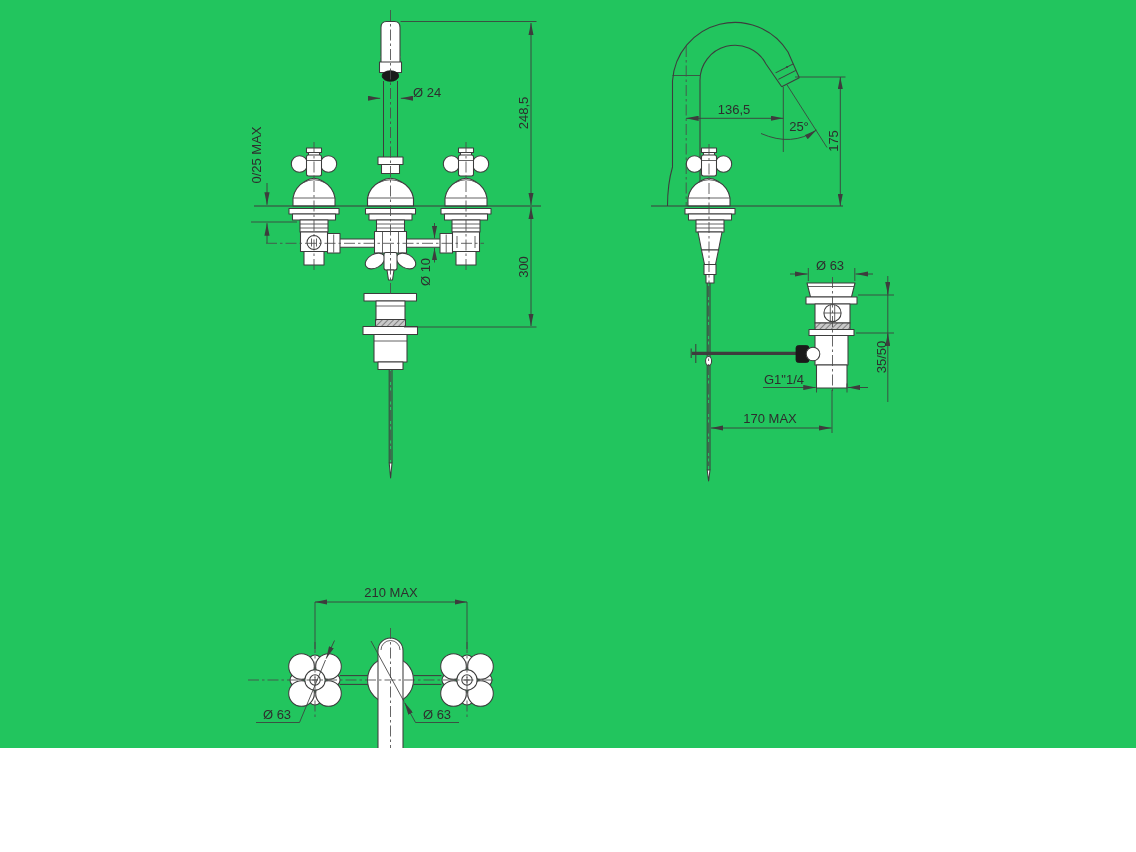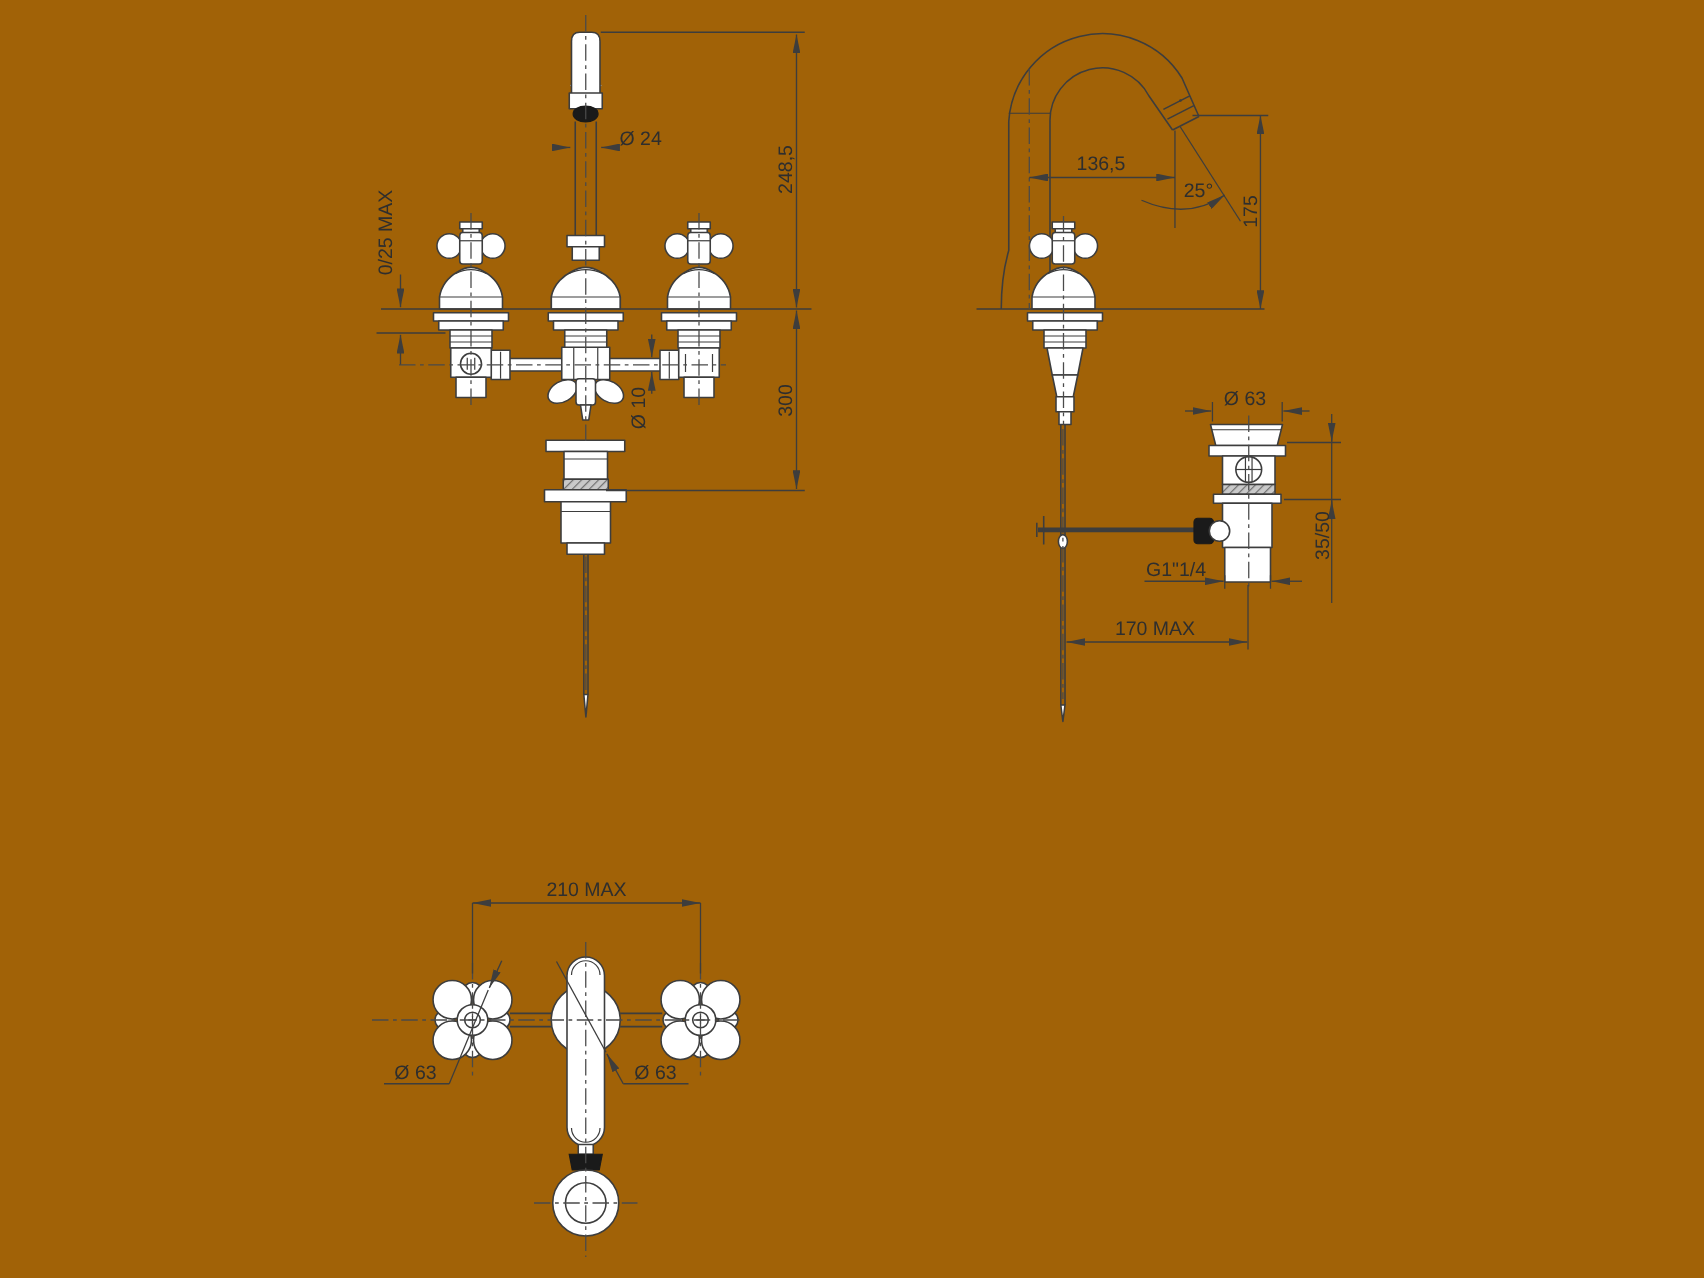--- a/index.html
+++ b/index.html
@@ -1,16 +1,16 @@
 <!DOCTYPE html>
 <html><head>
 <meta charset="utf-8">
 <style>
   html,body{margin:0;padding:0;background:#fff;}
-  .page{width:1136px;height:852px;background:#a16207;position:relative;overflow:hidden;}
+  .page{width:1136px;height:748px;background:#22c55e;position:relative;overflow:hidden;}
   svg{display:block;}
   .ln  {fill:none;stroke:#3d3d3d;stroke-width:1.05;stroke-linejoin:round;}
   .lnw {fill:#ffffff;stroke:#3d3d3d;stroke-width:1.05;stroke-linejoin:round;}
   .thin{stroke-width:0.8;}
   .lt  {fill:none;stroke:#9a9a9a;stroke-width:0.8;}
   .cl  {fill:none;stroke:#4a4a4a;stroke-width:0.85;stroke-dasharray:11 3 2.5 3;}
   .dim {fill:none;stroke:#3d3d3d;stroke-width:0.9;}
   .ext {fill:none;stroke:#3d3d3d;stroke-width:0.85;}
   .dk  {fill:#1a1a1a;stroke:#1a1a1a;stroke-width:0.8;}
   .kn  {fill:url(#knurl);stroke:#3d3d3d;stroke-width:1;}

